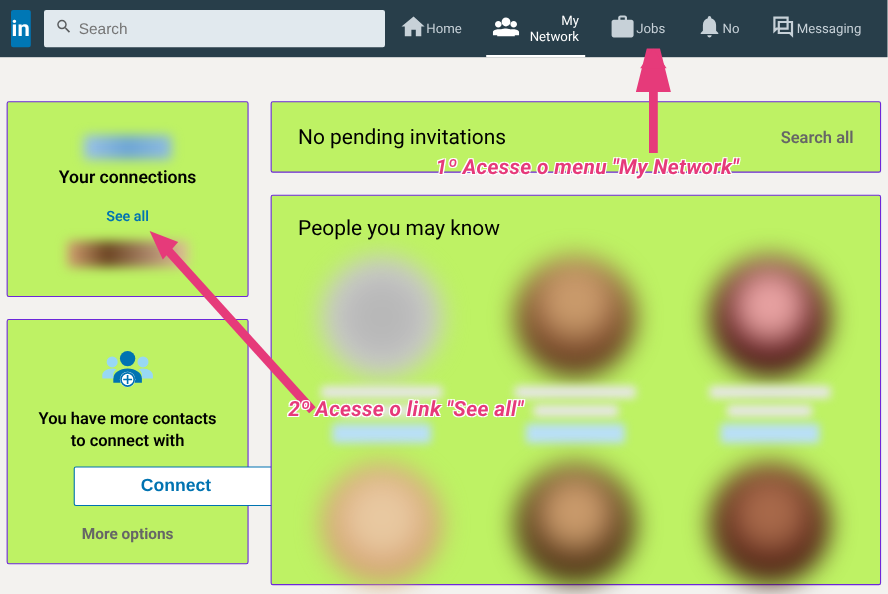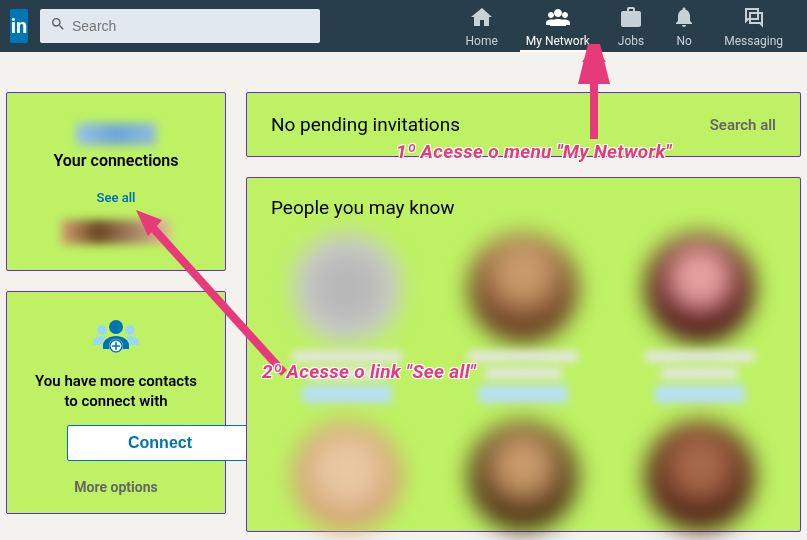--- a/index.html
+++ b/index.html
@@ -1,25 +1,25 @@
 <!DOCTYPE html>
 <html><head>
 <meta charset="utf-8">
 <style>
 * { margin: 0; padding: 0; box-sizing: border-box; }
 body { font-family: -apple-system, BlinkMacSystemFont, "Segoe UI", Roboto, Helvetica, Arial, sans-serif; background: #f3f2ef; width: 807px; height: 540px; overflow: hidden; position: relative; }
 
 
 .header { background: #283e4a; height: 52px; display: flex; align-items: center; padding: 0 10px; }
 .logo { width: 18px; height: 34px; background: #0077b5; border-radius: 2px; display: flex; align-items: center; justify-content: center; color: #fff; font-weight: bold; font-size: 20px; margin-right: 12px; }
-.search-box { background: #e1e9ee; border-radius: 2px; width: 280px; height: 34px; display: flex; align-items: center; padding: 0 10px; }
+.search-box { background: #e1e9ee; border-radius: 2px; width: 316px; height: 34px; display: flex; align-items: center; padding: 0 10px; }
 .search-box svg { width: 16px; height: 16px; opacity: 0.6; margin-right: 6px; }
 .search-box input { border: none; background: transparent; outline: none; font-size: 14px; flex: 1; color: #333; }
 .nav { margin-left: auto; display: flex; height: 100%; }
-.nav-item { display: flex; flex-direction: column; align-items: center; justify-content: center; color: #c7d1d8; padding: 0 14px; font-size: 12px; cursor: pointer; position: relative; text-align: right; }
+.nav-item { display: flex; flex-direction: row; align-items: center; justify-content: center; color: #c7d1d8; padding: 0 14px; font-size: 12px; cursor: pointer; position: relative; text-align: right; }
 .nav-item.active { color: #fff; }
 .nav-item.active::after { content: ""; position: absolute; bottom: 0; left: 8px; right: 8px; height: 2px; background: #fff; }
 .nav-item svg { width: 24px; height: 24px; fill: currentColor; margin-bottom: 2px; }
 
 
 .container { display: flex; padding: 40px 6px 0 6px; gap: 20px; }
 .sidebar { width: 220px; }
 .main { flex: 1; }
 
 .card { background: #bef264; border: 1px solid #6d28d9; border-radius: 2px; margin-bottom: 20px; }

